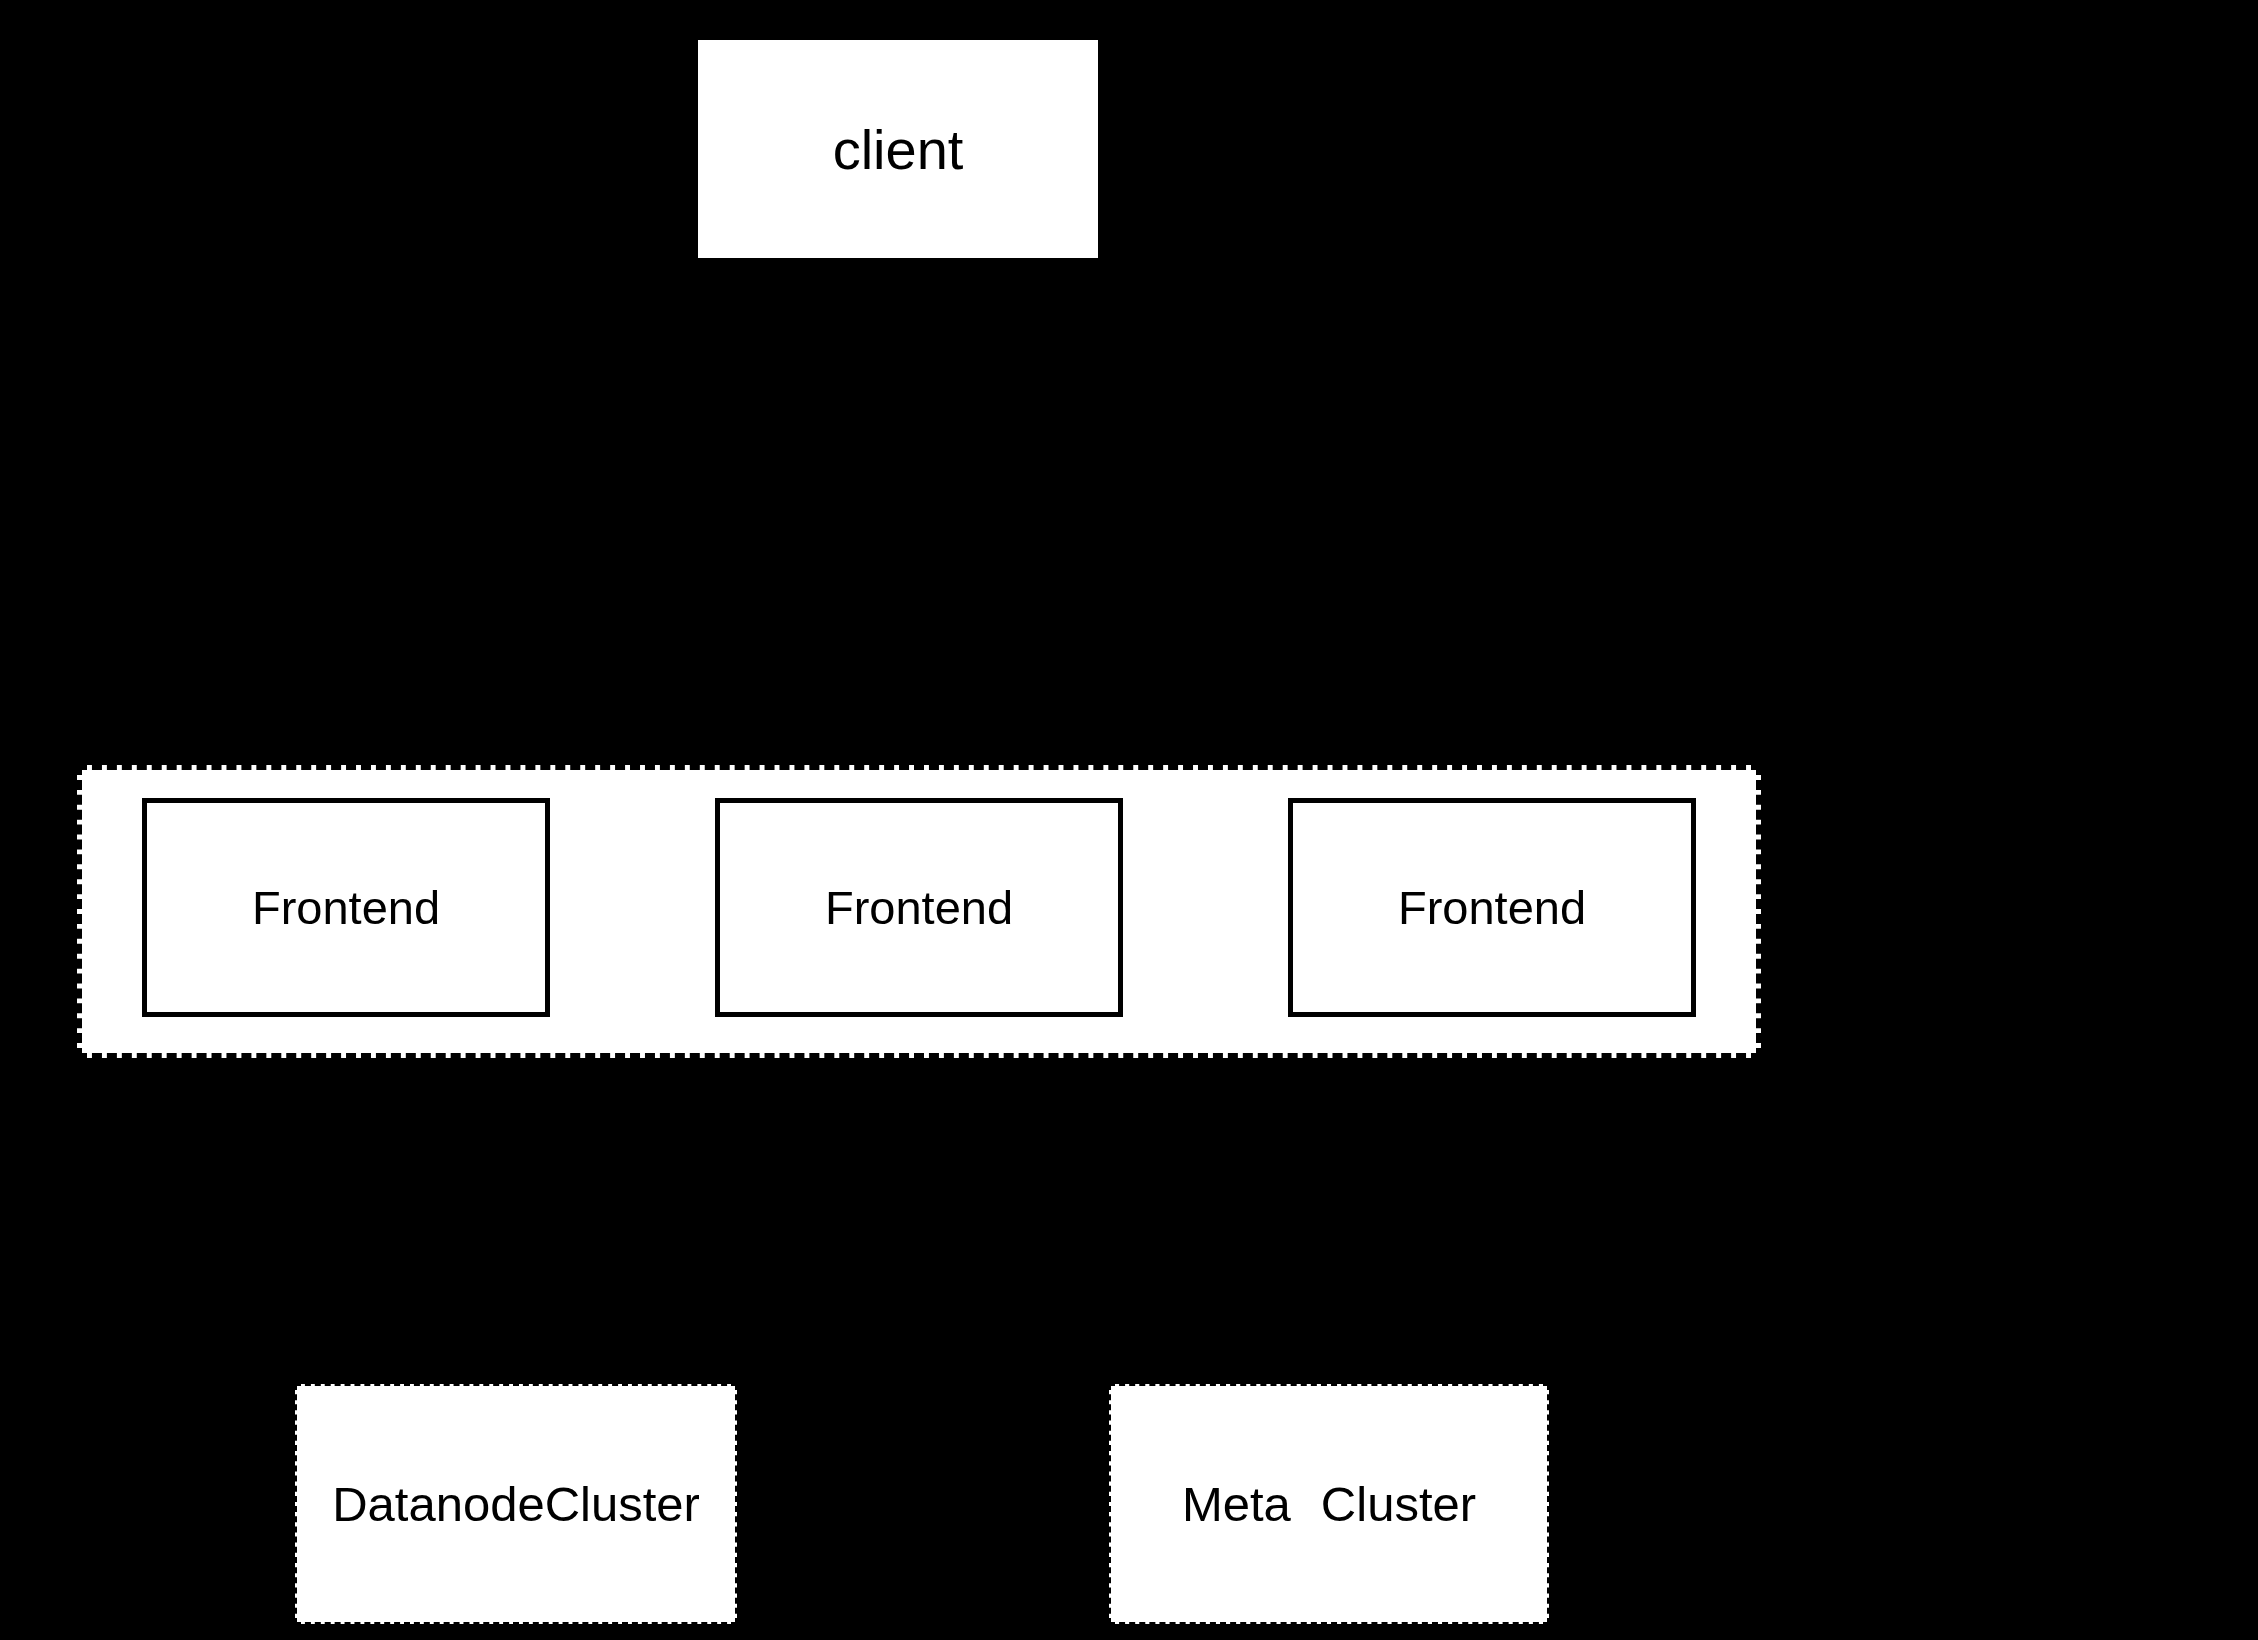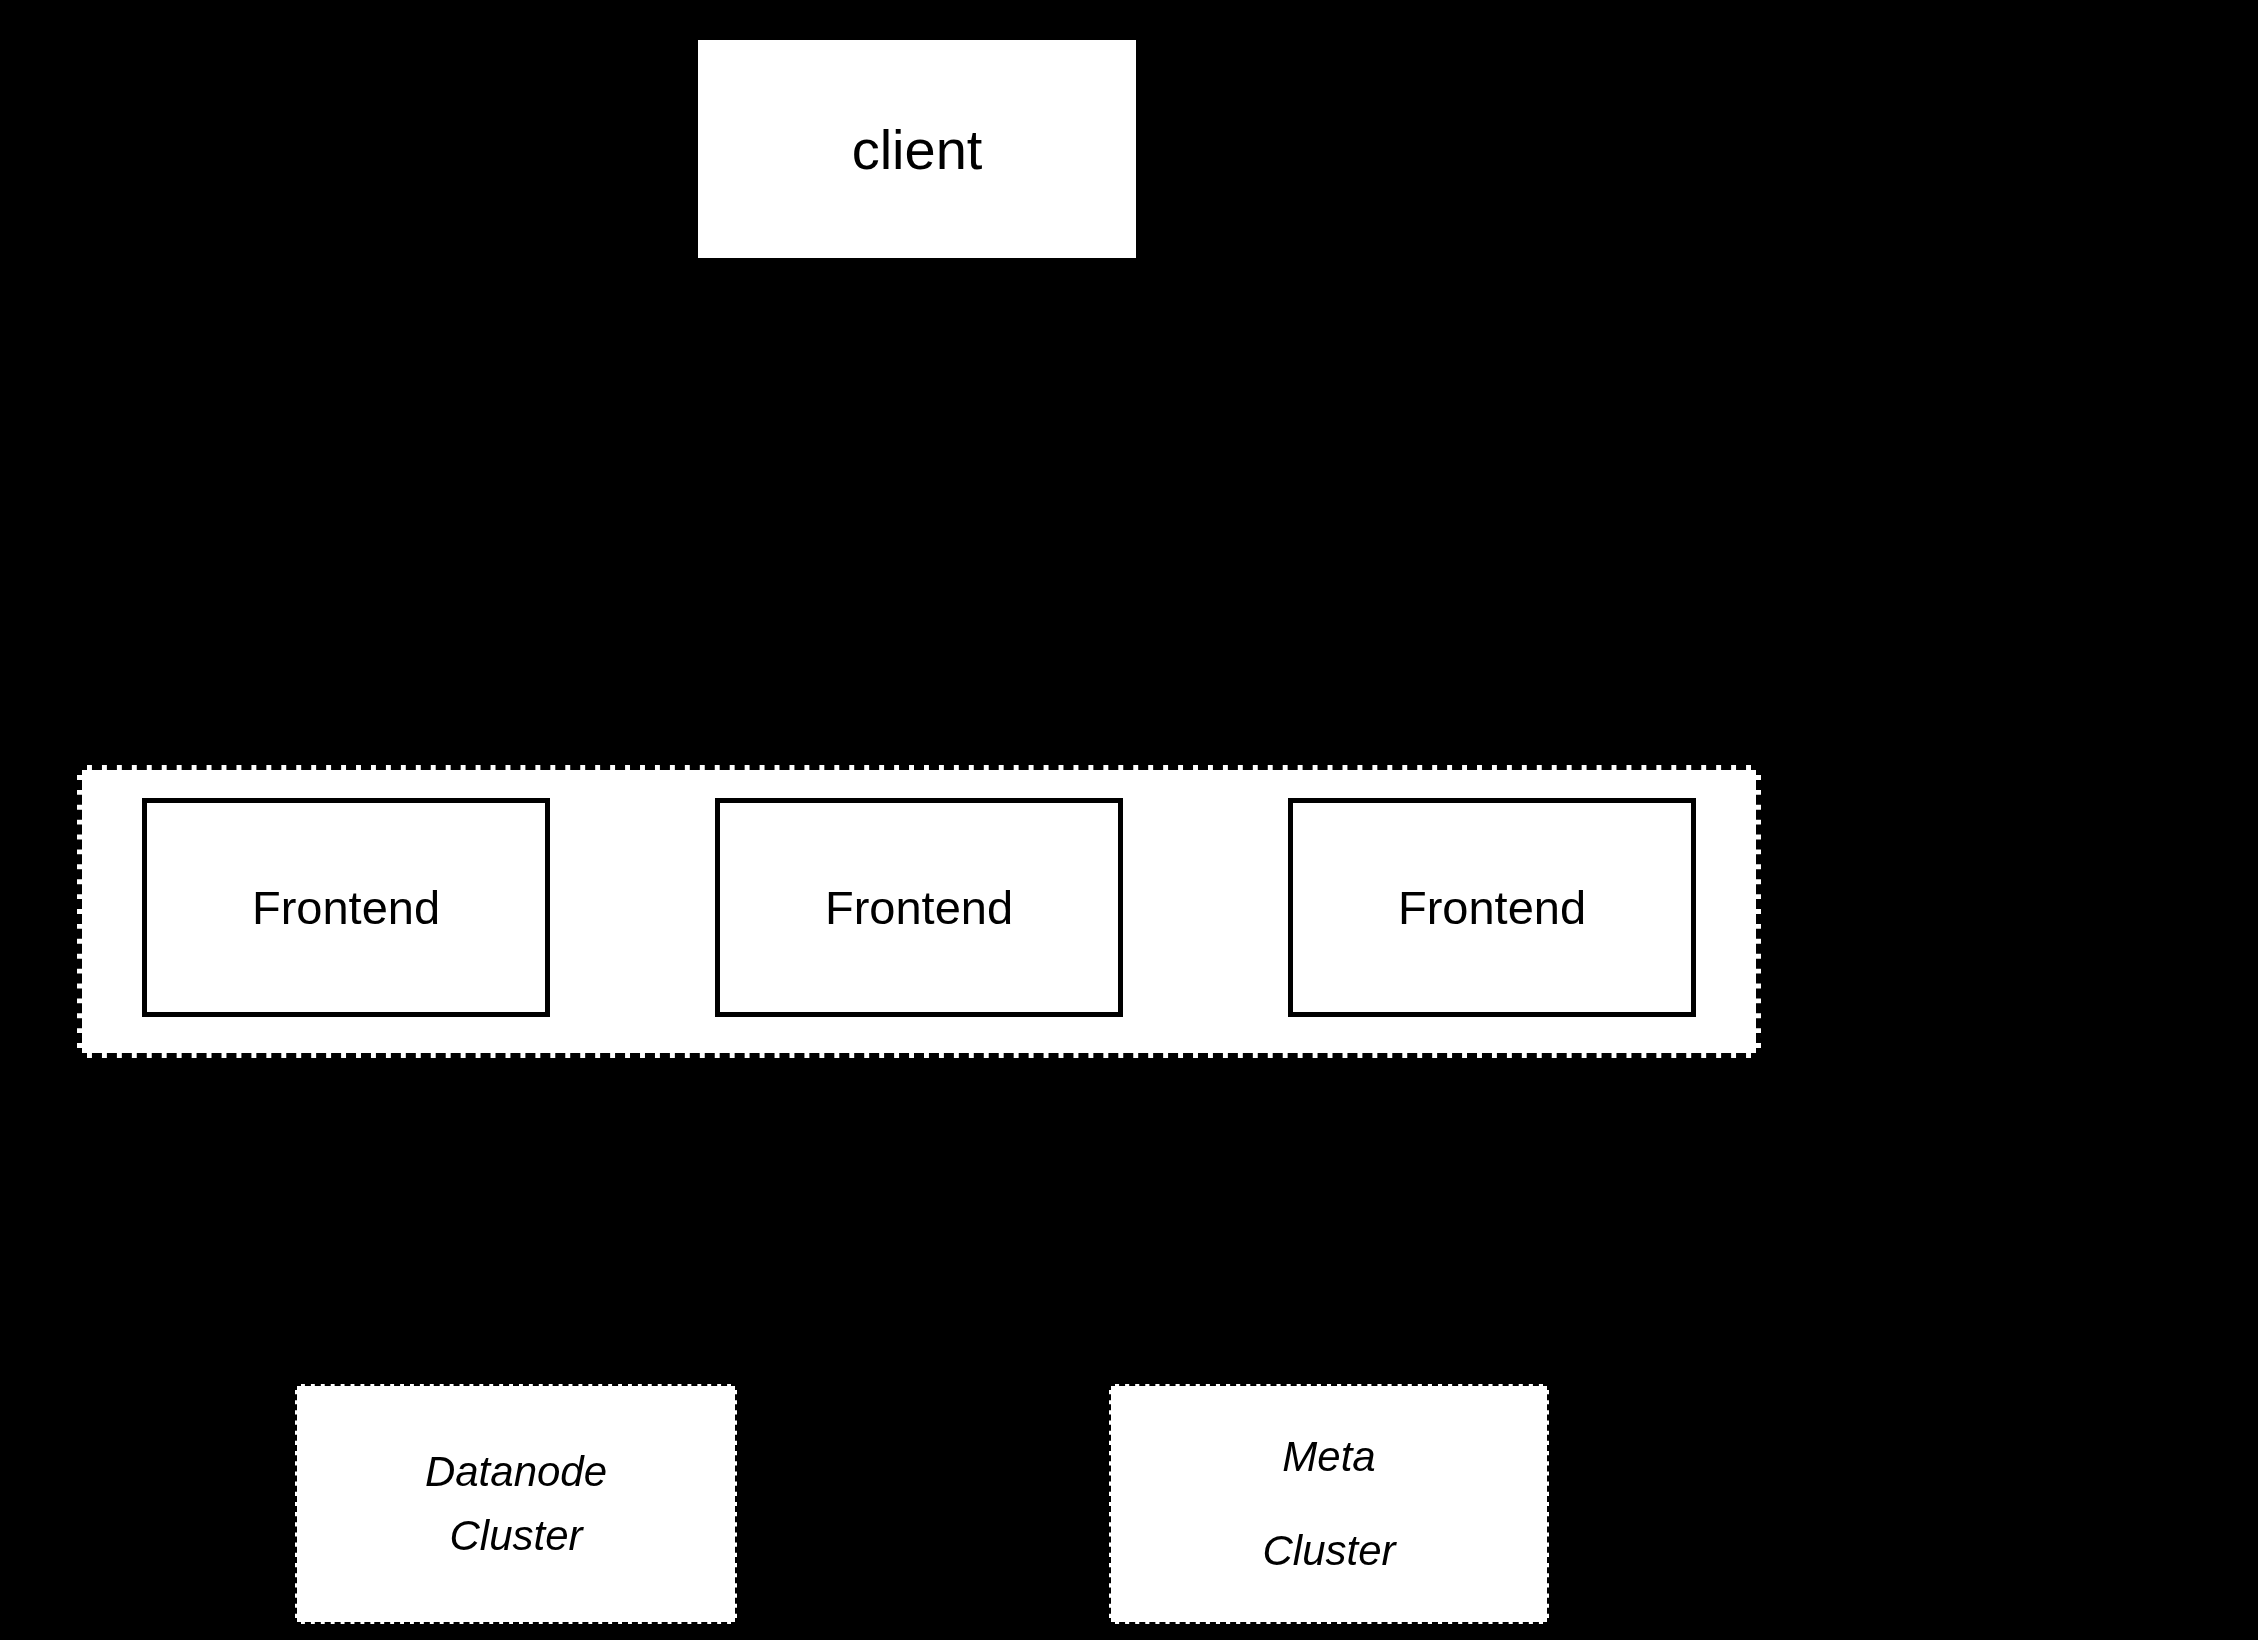--- a/index.html
+++ b/index.html
@@ -21,21 +21,21 @@
     background: #ffffff;
     display: flex;
     align-items: center;
     justify-content: center;
     text-align: center;
     box-sizing: border-box;
   }
   .client-node {
     left: 698px;
     top: 40px;
-    width: 438px;
+    width: 400px;
     height: 218px;
     font-size: 56px;
   }
   .lb-node {
     left: 555px;
     top: 481px;
     width: 735px;
     height: 68px;
     font-size: 44px;
   }
@@ -61,24 +61,23 @@
     background: #ffffff;
     border: 5.5px solid #000000;
     box-sizing: border-box;
     display: flex;
     align-items: center;
     justify-content: center;
     font-size: 47px;
   }
   .cluster-node {
     border: 2.7px dashed #000000;
-    font-size: 42px;
+    font-size: 49px;
     line-height: 64px;
-    flex-direction: column;
-    font-style: italic;
+    flex-direction: row;
   }
   .datanode-cluster {
     left: 295px;
     top: 1384px;
     width: 442px;
     height: 240px;
   }
   .meta-cluster {
     left: 1109px;
     top: 1384px;

